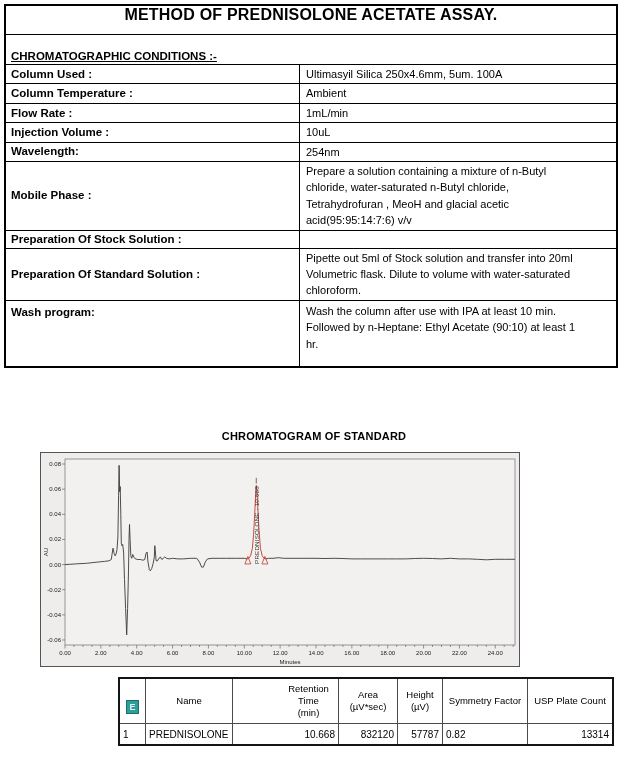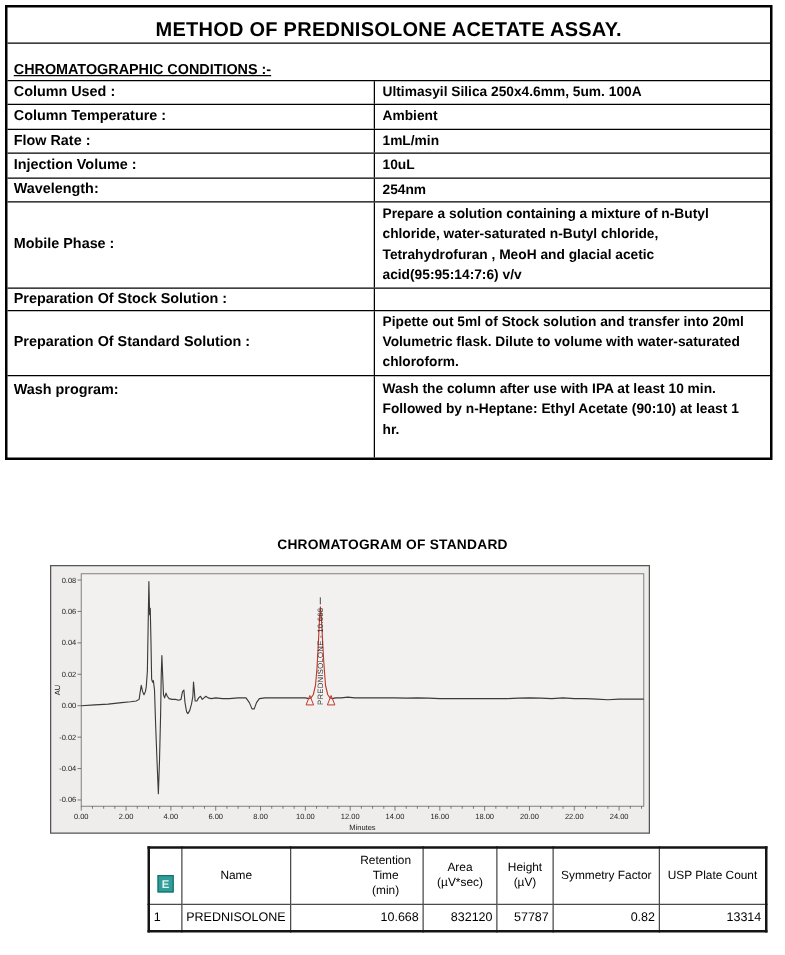--- a/index.html
+++ b/index.html
@@ -1,31 +1,31 @@
 <!DOCTYPE html>
 <html><head>
 <meta charset="utf-8">
 <style>
   html,body{margin:0;padding:0;background:#ffffff;}
   .page{position:relative;width:628px;height:764px;background:#ffffff;
         font-family:"Liberation Sans",sans-serif;color:#000;overflow:hidden;}
 
   
   .doc-table{position:absolute;left:4px;top:4px;width:614px;border:2px solid #000;background:#fff;box-sizing:border-box;}
-  .title-row{height:28px;border-bottom:1px solid #000;display:flex;align-items:flex-end;justify-content:center;}
+  .title-row{height:28px;border-bottom:1px solid #000;display:flex;align-items:flex-start;justify-content:center;}
   .title-row span{font-weight:bold;font-size:16px;letter-spacing:.2px;}
   .heading-row{height:30px;border-bottom:1px solid #000;display:flex;align-items:flex-end;padding:0 0 2px 5px;box-sizing:border-box;}
   .heading-row span{font-weight:bold;font-size:11.5px;text-decoration:underline;}
   .cond-row{display:flex;border-bottom:1px solid #000;min-height:17px;}
   .cond-row:last-child{border-bottom:none;}
   .cond-label{width:294px;box-sizing:border-box;border-right:1px solid #000;
               font-weight:bold;font-size:11.5px;padding:1px 4px 1px 5px;
               display:flex;align-items:center;line-height:15px;}
   .cond-value{flex:1;font-size:11px;padding:1px 4px 1px 6px;line-height:16.4px;
-              white-space:pre-line;display:flex;align-items:center;font-weight:bold;}
+              white-space:pre-line;display:flex;align-items:center;}
   .cond-row:last-child .cond-label{align-items:flex-start;padding-top:4px;}
   .cond-row:last-child .cond-value{align-items:flex-start;padding-bottom:14px;padding-top:2px;}
 
   
   .chrom-heading{position:absolute;top:430px;left:0;width:100%;text-align:center;
                  font-weight:bold;font-size:11px;letter-spacing:.2px;}
   .chrom-panel{position:absolute;left:40px;top:452px;width:478px;height:213px;
                background:#efedeb;border:1px solid #555;box-sizing:content-box;}
   .chrom-panel svg{position:absolute;left:0;top:0;}
 
@@ -212,19 +212,19 @@
           <th style="width: 78px;">USP Plate Count</th>
         </tr>
     </thead>
     <tbody>
         <tr>
           <td style="width: 19px; text-align: left;">1</td>
           <td style="width: 80px; text-align: left;">PREDNISOLONE</td>
           <td style="width: 55px; text-align: right;">10.668</td>
           <td style="width: 52px; text-align: right; margin-left: 10px;">832120</td>
           <td style="width: 38px; text-align: right;">57787</td>
-          <td style="width: 78px; text-align: right;">0.82</td>
+          <td style="width: 78px; ">0.82</td>
           <td style="width: 78px; text-align: right;">13314</td>
         </tr>
       </tbody>
   </table>
 
 </div>
 
 </body></html>

